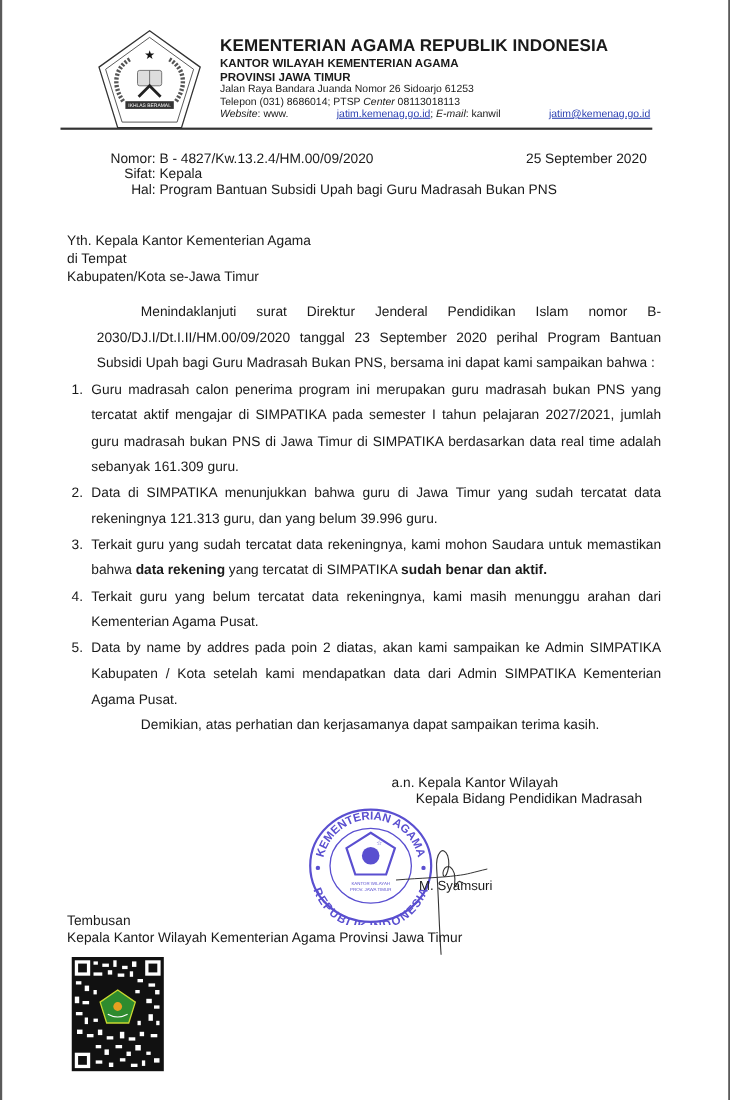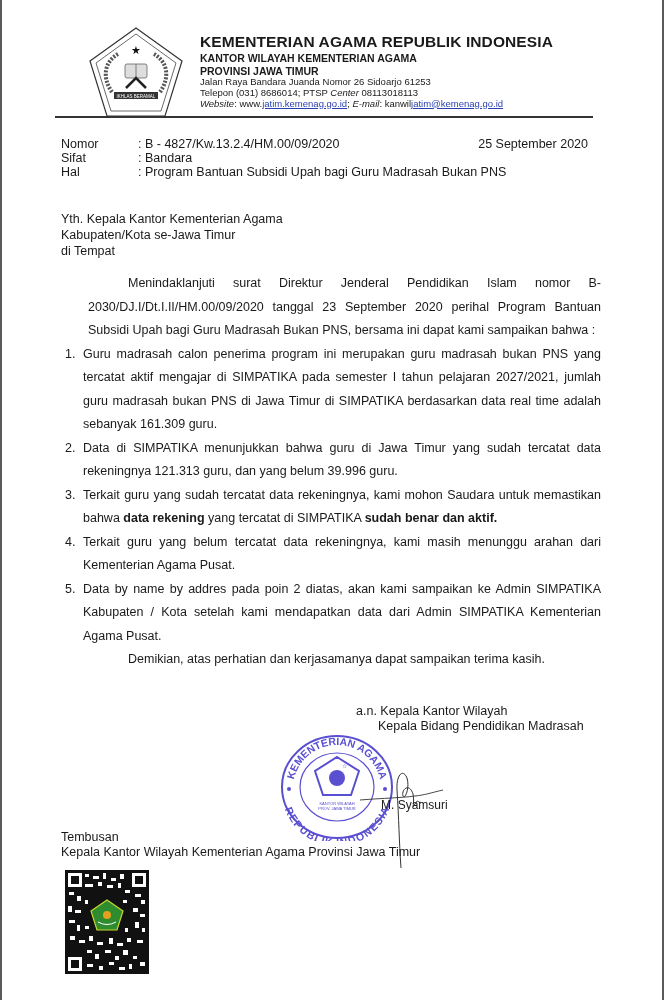--- a/index.html
+++ b/index.html
@@ -9,26 +9,26 @@
   }
   .page-border-left { position: absolute; left: 0; top: 0; width: 2px; height: 1000px; background: #5a5a5a; }
   .page-border-right { position: absolute; right: 0; top: 0; width: 2px; height: 1000px; background: #5a5a5a; }
 
   .logo { position: absolute; left: 88px; top: 26px; width: 96px; height: 92px; }
   .kop { position: absolute; left: 200px; top: 33px; width: 400px; text-align: left; line-height: 1.15; }
   .kop .t1 { font-weight: bold; font-size: 15.5px; letter-spacing: 0.1px; }
   .kop .t2 { font-weight: bold; font-size: 10.5px; margin-top: 1px; }
   .kop .t3 { font-weight: bold; font-size: 10.5px; margin-top: 1px; }
   .kop .t4, .kop .t5, .kop .t6 { font-size: 9.5px; }
-  .kop a { color: #2a3fb0; text-decoration: underline; }
+  .kop a { color: #2a3fb0; text-decoration: underline; margin-left: 44px; }
   .kop i { font-style: italic; }
   .hr { position: absolute; left: 55px; top: 116px; width: 538px; height: 1.5px; background: #333; }
 
   .meta { position: absolute; left: 61px; top: 137px; font-size: 12.5px; line-height: 14px; width: 540px; }
-  .meta .row { display: flex; }
+  .meta .row { display: flex; text-align: right; }
   .meta .lbl { width: 77px; }
   .meta .date { position: absolute; right: 13px; top: 0; }
 
   .addr { position: absolute; left: 61px; top: 211px; font-size: 12.5px; line-height: 16px; }
 
   .body { position: absolute; left: 61px; top: 272px; width: 540px; font-size: 12.5px; line-height: 23.5px; text-align: justify; }
   .body p { margin: 0; }
   .body .indent { text-indent: 40px; margin-left: 27px; }
   .body ol { margin: 0; padding: 0; list-style: none; }
   .body ol li { position: relative; padding-left: 22px; margin-bottom: 0px; }
@@ -74,33 +74,33 @@
 </div>
 <div class="hr"></div>
 
 <div class="meta">
   <div class="row">
       <span class="lbl">Nomor</span>
       <span>: B - 4827/Kw.13.2.4/HM.00/09/2020</span>
     </div>
   <div class="row">
       <span class="lbl">Sifat</span>
-      <span>: Bandara</span>
+      <span>: Kepala</span>
     </div>
   <div class="row">
       <span class="lbl">Hal</span>
       <span>: Program Bantuan Subsidi Upah bagi Guru Madrasah Bukan PNS</span>
     </div>
   <div class="date">25 September 2020</div>
 </div>
 
 <div class="addr">
   <div>Yth. Kepala Kantor Kementerian Agama</div>
+  <div>di Tempat</div>
   <div>Kabupaten/Kota se-Jawa Timur</div>
-  <div>di Tempat</div>
 </div>
 
 <div class="body">
   <p class="indent">Menindaklanjuti surat Direktur Jenderal Pendidikan Islam nomor B-2030/DJ.I/Dt.I.II/HM.00/09/2020 tanggal 23 September 2020 perihal Program Bantuan Subsidi Upah bagi Guru Madrasah Bukan PNS, bersama ini dapat kami sampaikan bahwa :</p>
   <ol>
     <li><span class="num">1.</span><span>Guru madrasah calon penerima program ini merupakan guru madrasah bukan PNS yang tercatat aktif mengajar di SIMPATIKA pada semester I tahun pelajaran 2027/2021, jumlah guru madrasah bukan PNS di Jawa Timur di SIMPATIKA berdasarkan data real time adalah sebanyak 161.309 guru.</span></li>
     <li><span class="num">2.</span><span>Data di SIMPATIKA menunjukkan bahwa guru di Jawa Timur yang sudah tercatat data rekeningnya 121.313 guru, dan yang belum  39.996 guru.</span></li>
     <li><span class="num">3.</span><span>Terkait guru yang sudah tercatat data rekeningnya, kami mohon Saudara untuk memastikan bahwa </span><b>data rekening</b><span> yang tercatat di SIMPATIKA </span><b>sudah benar dan aktif.</b></li>
     <li><span class="num">4.</span><span>Terkait guru yang belum tercatat data rekeningnya, kami masih menunggu arahan dari Kementerian Agama Pusat.</span></li>
     <li><span class="num">5.</span><span>Data by name by addres pada poin 2 diatas, akan kami sampaikan ke Admin SIMPATIKA Kabupaten / Kota setelah kami mendapatkan data dari Admin SIMPATIKA Kementerian Agama Pusat.</span></li>

